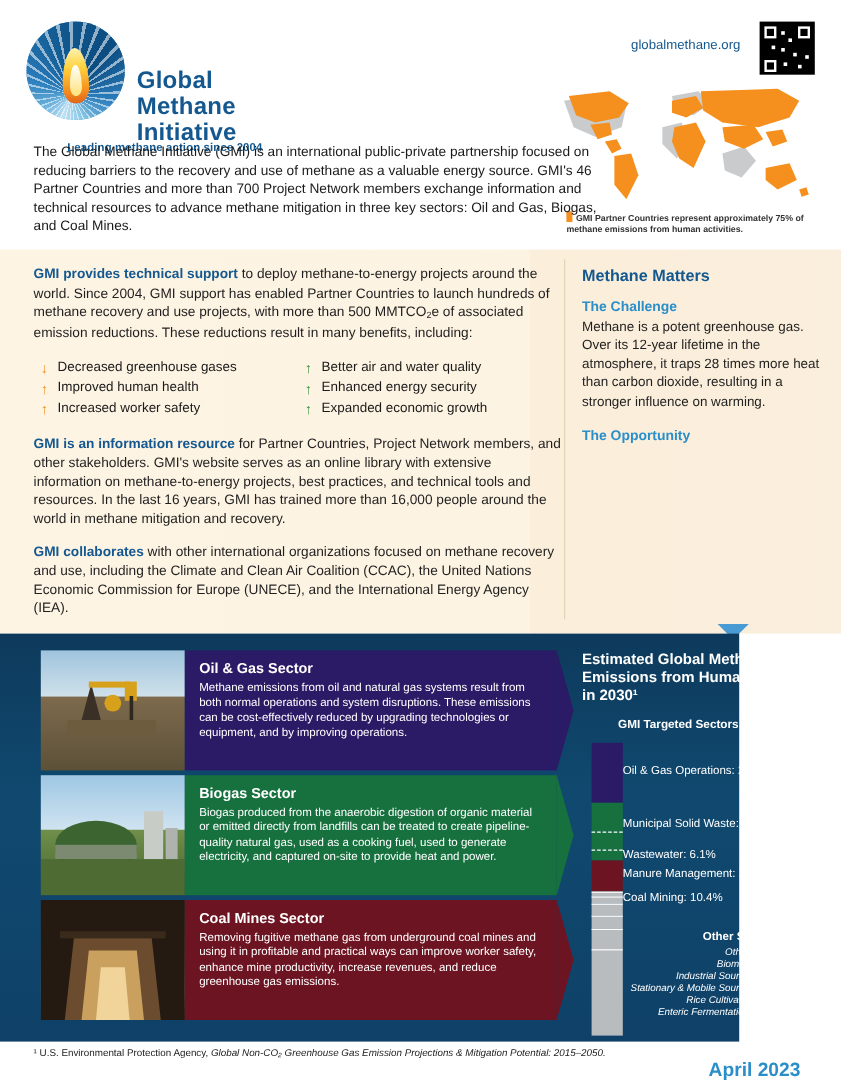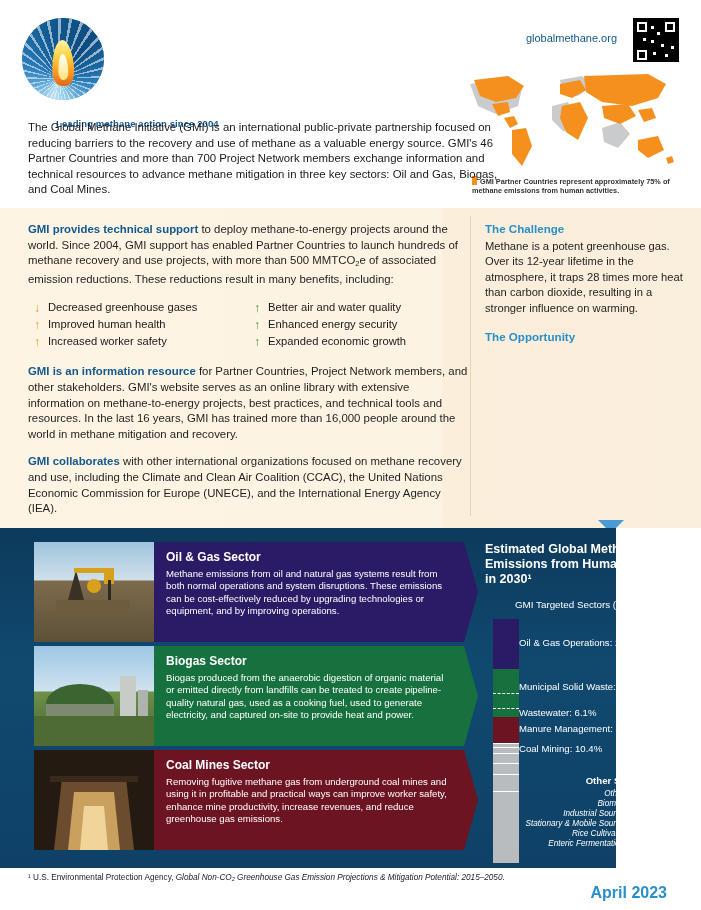--- a/index.html
+++ b/index.html
@@ -114,21 +114,21 @@
   .ph-bio { background: linear-gradient(#9ec7e4 0%, #cfe3f0 45%, #6f8f4a 46%, #47632f 100%); }
   .ph-coal { background: linear-gradient(#2c2118 0%, #4a3526 45%, #7b5a38 75%, #2a1d14 100%); }
 
   
   .chart-wrap { position:absolute; left:485px; top:14px; width:205px; color:#fff; }
   .chart-title { font-size:12.5px; font-weight:bold; line-height:15px; color:#ffffff; margin-bottom:8px; }
   .chart-area { position:relative; height:268px; }
   .bar-col { position:absolute; left:8px; top:24px; width:26px; height:244px; }
   .seg { width:26px; position:relative; }
   .seg-label { position:absolute; left:34px; white-space:nowrap; font-size:9.6px; color:#fff; }
-  .gmi-head { position:absolute; left:30px; top:4px; font-size:9.8px; font-weight:normal; color:#fff; }
+  .gmi-head { position:absolute; left:30px; top:4px; font-size:9.8px; font-weight:bold; color:#fff; }
   .other-head { position:absolute; right:2px; font-size:9.6px; font-weight:bold; color:#fff; text-align:right; }
   .other-label { position:absolute; right:38px; font-size:8.2px; font-style:italic; color:#fff; text-align:center; white-space:nowrap; }
 
   
   .footnote { position:absolute; left:28px; top:872px; width:560px; font-size:8.2px; color:#222; line-height:11px; }
   .footnote i { font-style:italic; }
   .date { position:absolute; right:34px; top:884px; font-size:16px; color:#2a8fc9; font-weight:bold; }
 
   .sub { font-size:7.5px; vertical-align:-2px; }
 </style>
@@ -137,20 +137,24 @@
 
 <div class="page">
 
   <div class="header">
 
     <div class="logo-wrap">
       <div class="logo-mark">
         <div class="sky"></div>
         <div class="rays"></div>
         <div class="flame"></div>
+      </div>
+      <div class="logo-text">
+        <div class="l1">Global</div>
+        <div class="l2">Methane Initiative</div>
       </div>
       <div class="logo-tag">Leading methane action since 2004</div>
     </div>
 
     <div class="site-url">globalmethane.org</div>
 
     <div class="qr">
       <div class="cell" style="left:4px;top:4px;width:10px;height:10px;"></div>
       <div class="cell" style="left:6px;top:6px;width:6px;height:6px;background:#000;"></div>
       <div class="cell" style="left:32px;top:4px;width:10px;height:10px;"></div>
@@ -229,20 +233,21 @@
       <p class="p" style="margin-top:14px;">
         <span class="h-blue">GMI is an information resource</span><span> for Partner Countries, Project Network members, and other stakeholders. GMI's website serves as an online library with extensive information on methane-to-energy projects, best practices, and technical tools and resources. In the last 16 years, GMI has trained more than 16,000 people around the world in methane mitigation and recovery.</span>
       </p>
 
       <p class="p">
         <span class="h-blue">GMI collaborates</span><span> with other international organizations focused on methane recovery and use, including the Climate and Clean Air Coalition (CCAC), the United Nations Economic Commission for Europe (UNECE), and the International Energy Agency (IEA).</span>
       </p>
     </div>
 
     <div class="right">
+      <div class="mm-title">Methane Matters</div>
       <div class="sub-h">The Challenge</div>
       <p>Methane is a potent greenhouse gas. Over its 12-year lifetime in the atmosphere, it traps 28 times more heat than carbon dioxide, resulting in a stronger influence on warming.</p>
       <div class="sub-h">The Opportunity</div>
     </div>
   </div>
 
   <div style="position:absolute;left:598px;top:520px;width:0;height:0;border-left:13px solid transparent;border-right:13px solid transparent;border-top:13px solid #4a9ad4;"></div>
 
   <div class="bottom">
 

